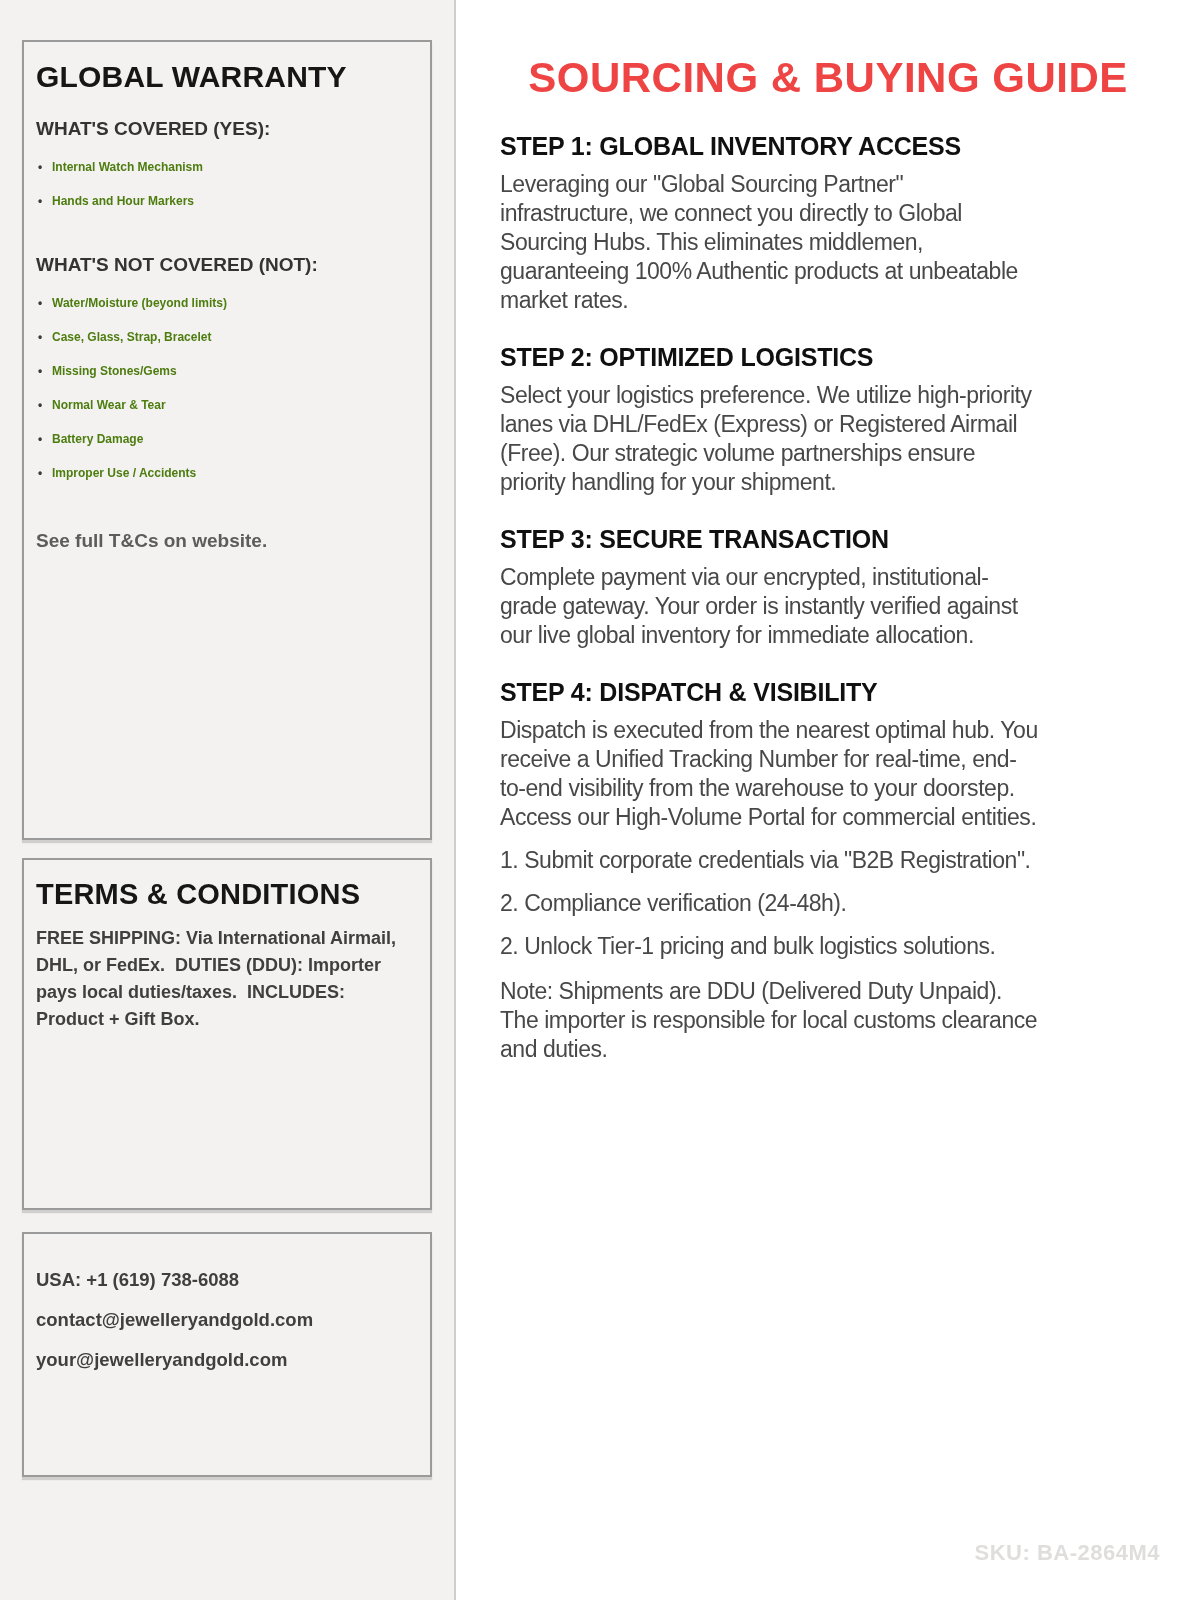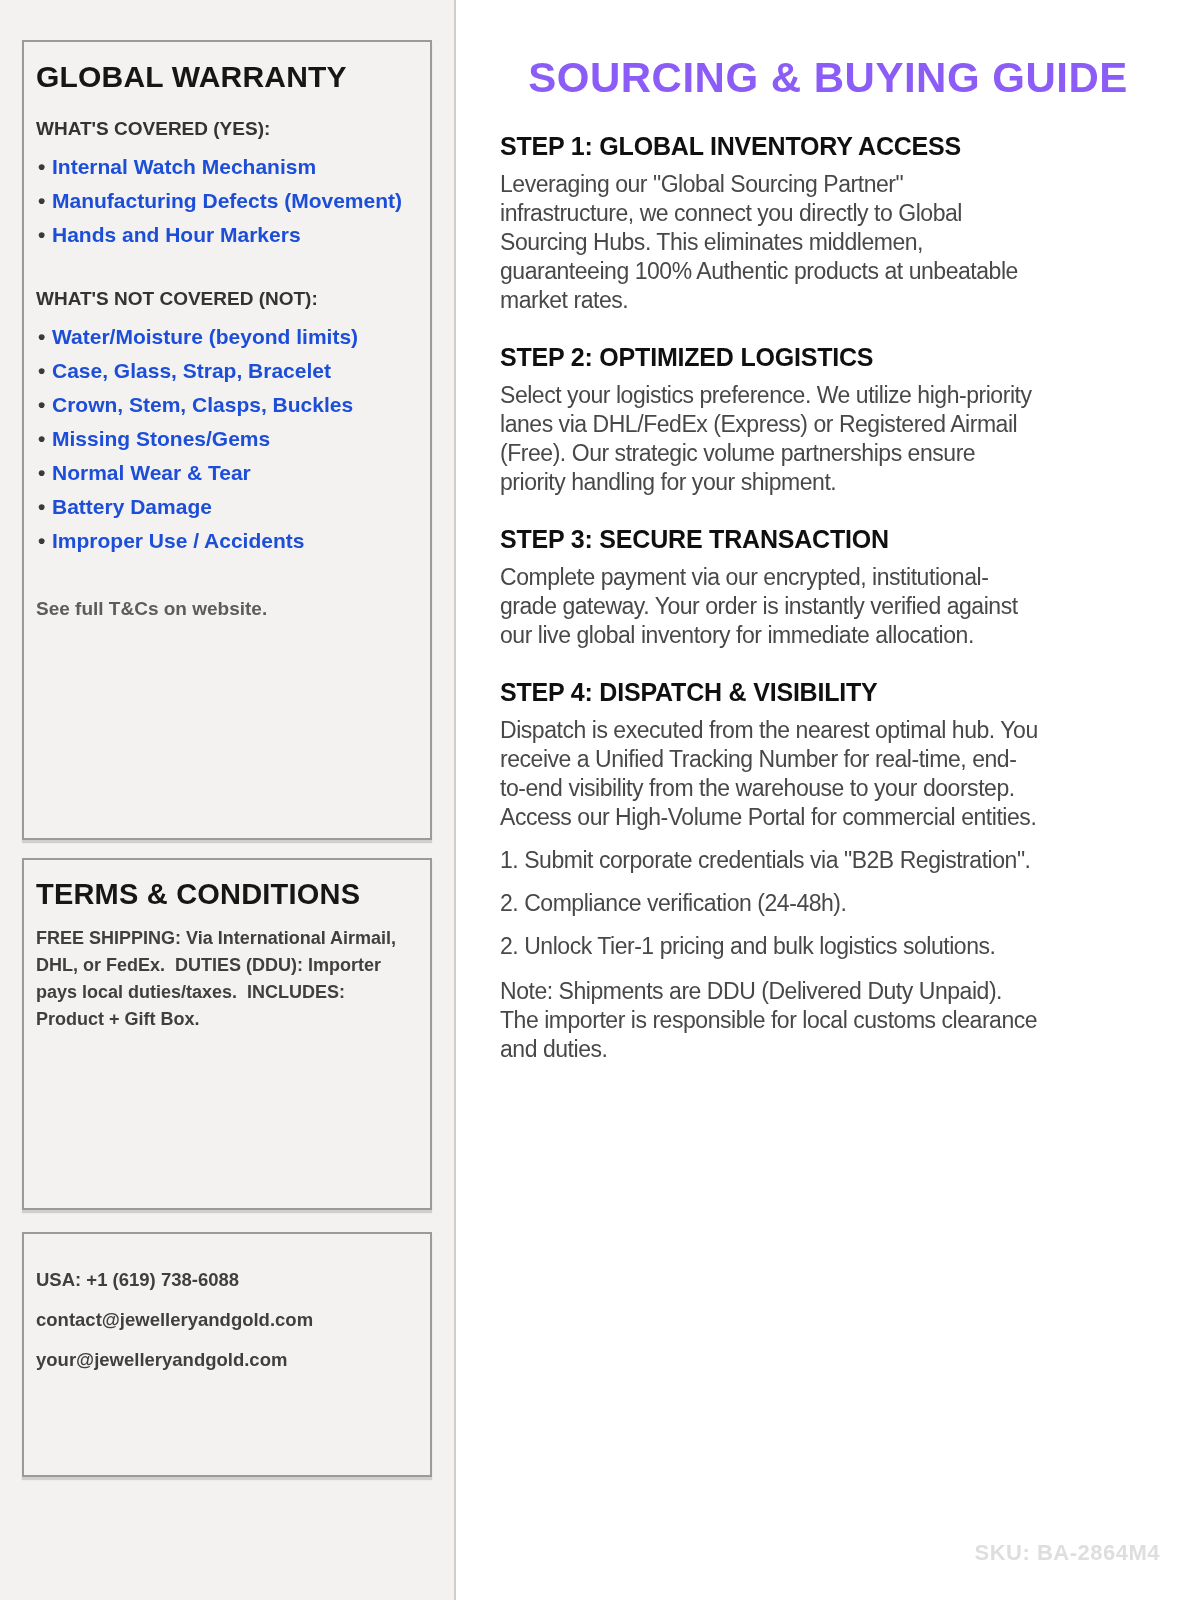--- a/index.html
+++ b/index.html
@@ -41,23 +41,23 @@
 
   .side-subhead {
     font-size: 19px;
     font-weight: bold;
     color: #333333;
     margin-bottom: 10px;
     margin-top: 24px;
   }
   .side-list { list-style: none; }
   .side-list li {
-    font-size: 21px;
-    font-weight: bold;
-    color: #1d4ed8;
+    font-size: 12px;
+    font-weight: bold;
+    color: #4d7c0f;
     line-height: 34px;
     padding-left: 16px;
     position: relative;
   }
   .side-list li::before {
     content: "\2022";
     position: absolute;
     left: 2px;
     color: #3a3a3a;
   }
@@ -87,21 +87,21 @@
   
   .main {
     flex: 1;
     position: relative;
     padding: 34px 44px 0 44px;
     background: #ffffff;
   }
   .page-title {
     font-size: 42px;
     font-weight: bold;
-    color: #8b5cf6;
+    color: #ef4444;
     text-align: center;
     letter-spacing: 0.5px;
     margin: 20px 0 30px 0;
   }
   .step h2 {
     font-size: 25px;
     font-weight: bold;
     color: #101010;
     letter-spacing: -0.2px;
     margin: 28px 0 9px 0;
@@ -135,28 +135,26 @@
 </head>
 <body>
 
 <div class="sidebar">
 
   <div class="side-box box-warranty">
     <h1>GLOBAL WARRANTY</h1>
     <div class="side-subhead">WHAT'S COVERED (YES):</div>
     <ul class="side-list">
       <li>Internal Watch Mechanism</li>
-      <li>Manufacturing Defects (Movement)</li>
       <li>Hands and Hour Markers</li>
     </ul>
     <div class="side-subhead gap-block">WHAT'S NOT COVERED (NOT):</div>
     <ul class="side-list">
       <li>Water/Moisture (beyond limits)</li>
       <li>Case, Glass, Strap, Bracelet</li>
-      <li>Crown, Stem, Clasps, Buckles</li>
       <li>Missing Stones/Gems</li>
       <li>Normal Wear &amp; Tear</li>
       <li>Battery Damage</li>
       <li>Improper Use / Accidents</li>
     </ul>
     <div class="side-footnote">See full T&amp;Cs on website.</div>
   </div>
 
   <div class="side-box box-terms">
     <h1>TERMS &amp; CONDITIONS</h1>

